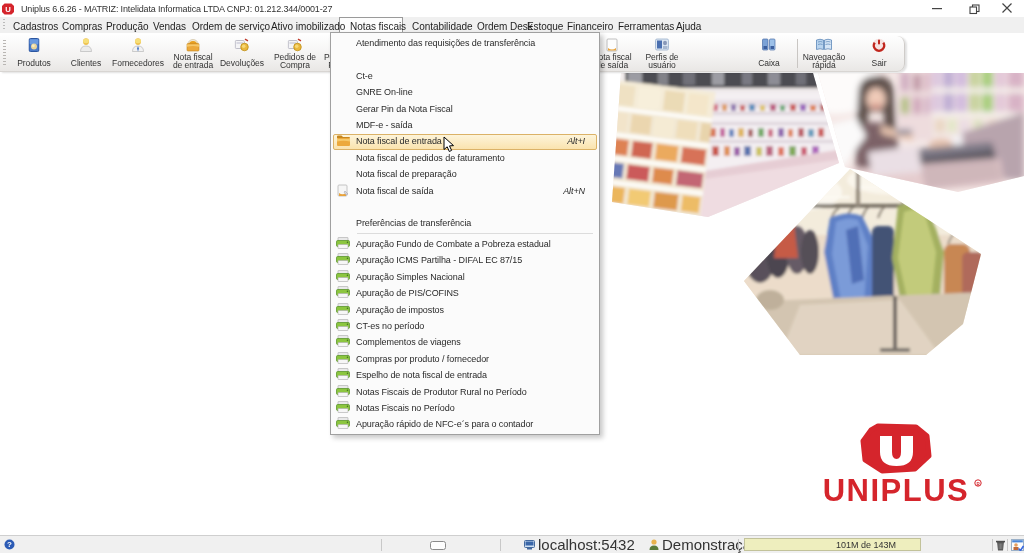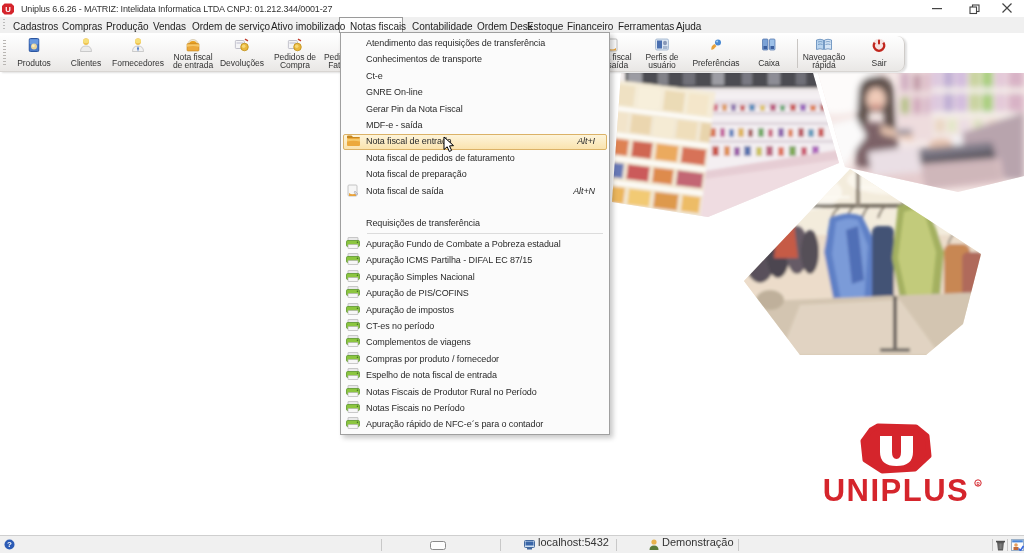--- a/index.html
+++ b/index.html
@@ -24,34 +24,34 @@
     border-radius:0 8px 8px 0;box-shadow:2px 1px 2px rgba(0,0,0,0.12);box-sizing:border-box;}
   #tb-grip{position:absolute;left:3px;top:4px;width:3px;height:26px;
     background:repeating-linear-gradient(#b9b6b3 0 1px,transparent 1px 3px);}
   #tbtns{position:absolute;left:0;top:36px;width:1024px;height:36px;z-index:10;}
   .tbtn{position:absolute;top:0;height:36px;text-align:center;font-size:8.5px;color:#333;letter-spacing:-0.05px;}
   .tbtn .ic{position:absolute;top:2px;left:50%;transform:translateX(-50%);}
   .tbtn .lb{position:absolute;bottom:3px;width:100%;line-height:7.5px;margin-top:42px;}
   .tbtn .lb1{position:absolute;bottom:4.5px;width:100%;line-height:10px;}
   #tb-sep{position:absolute;left:797px;top:3px;width:1px;height:29px;background:#c9c6c3;}
   
-  #dropdown{position:absolute;left:340px;top:32px;width:270px;height:403px;background:#fbfbfb;
+  #dropdown{position:absolute;left:330px;top:32px;width:270px;height:403px;background:#fbfbfb;
     border:1px solid #a0a0a0;box-shadow:3px 3px 5px rgba(0,0,0,0.22);z-index:20;box-sizing:border-box;}
   .mi{position:absolute;left:2px;width:264px;height:16px;font-size:9px;color:#2a2a2a;letter-spacing:-0.08px;}
   .mi .t{position:absolute;left:23px;top:3px;white-space:nowrap;}
   .mi .sc{position:absolute;right:12px;top:3px;font-style:italic;}
   .mi .ic{position:absolute;left:3px;top:1px;}
   #mi-hl{position:absolute;left:2px;top:101px;width:264px;height:16px;
     background:linear-gradient(#fdf4da,#fae3ae);border:1px solid #dbb267;border-radius:2px;box-sizing:border-box;}
   #mi-sepline{position:absolute;left:26px;top:200px;width:236px;height:1px;background:#dcdcdc;}
   
   #statusbar{position:absolute;left:0;top:535px;width:1024px;height:18px;background:#f0f0f0;
     border-top:1px solid #cfcfcf;z-index:10;box-sizing:border-box;}
   .ss{position:absolute;top:3px;width:1px;height:12px;background:#c8c8c8;}
-  .st{position:absolute;top:0;font-size:11px;color:#333;white-space:nowrap;}
+  .st{position:absolute;top:0;font-size:15px;color:#333;white-space:nowrap;}
   #mem{position:absolute;left:744px;top:2px;width:177px;height:13px;background:#eeeebe;border:1px solid #c2c29a;
     box-sizing:border-box;font-size:9px;color:#333;line-height:12px;text-align:right;padding-right:24px;}
   
   #cursor{position:absolute;left:443px;top:136px;z-index:30;}
 </style>
 </head>
 <body>
 <div id="app">
 
 <svg id="photos" width="1024" height="553" viewBox="0 0 1024 553">
@@ -360,28 +360,20 @@
   </div>
   <div class="tbtn" style="left:632px;width:60px">
     <svg class="ic" width="15" height="13" viewBox="0 0 15 13">
           <rect x="1" y="1" width="13" height="11" rx="1.5" fill="#dce6f2" stroke="#9ab0cc" stroke-width="0.8"></rect>
           <rect x="2.5" y="2.5" width="5" height="8" fill="#4a6fb0"></rect>
           <ellipse cx="10.5" cy="5" rx="2" ry="2.2" fill="#8898b8"></ellipse>
           <rect x="8.5" y="8" width="4.5" height="3" fill="#a8b8d0"></rect>
         </svg>
     <div class="lb">Perfis de<br>usuário</div>
   </div>
-  <div class="tbtn" style="left:681px;width:70px">
-    <svg class="ic" width="15" height="14" viewBox="0 0 15 14">
-          <path d="M3 12 Q2 8 6 6 L8 8 Q6 11 3 12 Z" fill="#e8a33c"></path>
-          <circle cx="9.5" cy="4.5" r="3" fill="#4a8ad4"></circle>
-          <circle cx="8.6" cy="3.6" r="1" fill="#a8d0f0"></circle>
-        </svg>
-    <div class="lb1">Preferências</div>
-  </div>
   <div class="tbtn" style="left:744px;width:50px">
     <svg class="ic" width="16" height="14" viewBox="0 0 16 14">
           <rect x="1.5" y="1" width="5.5" height="11" rx="1" fill="#7ba2d6" stroke="#4a6fa8" stroke-width="0.7"></rect>
           <rect x="8.5" y="1" width="5.5" height="11" rx="1" fill="#9cc0e8" stroke="#4a6fa8" stroke-width="0.7"></rect>
           <rect x="2.5" y="8" width="3.5" height="3" fill="#3c5f9e"></rect>
           <rect x="9.5" y="8" width="3.5" height="3" fill="#3c5f9e"></rect>
         </svg>
     <div class="lb1">Caixa</div>
   </div>
   <div class="tbtn" style="left:789px;width:70px">
@@ -400,23 +392,20 @@
         </svg>
     <div class="lb1">Sair</div>
   </div>
 </div>
 
 <div id="dropdown">
   <div id="mi-hl"></div>
   <div class="mi" style="top:2px">
         <span class="t">Atendimento das requisições de transferência</span>
       </div>
-  <div class="mi" style="top:18.4px">
-        <span class="t">Conhecimentos de transporte</span>
-      </div>
   <div class="mi" style="top:51.2px">
         <span class="t">GNRE On-line</span>
       </div>
   <div class="mi" style="top:34.8px">
         <span class="t">Ct-e</span>
       </div>
   <div class="mi" style="top:67.6px">
         <span class="t">Gerar Pin da Nota Fiscal</span>
       </div>
   <div class="mi" style="top:84px">
@@ -440,21 +429,21 @@
   <div class="mi" style="top:149.6px">
     <svg class="ic" width="13" height="14" viewBox="0 0 13 14">
           <rect x="2" y="1" width="9" height="11" rx="1" fill="#f6f6f6" stroke="#b8b8b8" stroke-width="0.8"></rect>
           <path d="M3 9 q3.5 2.5 7 0 l0 3 l-7 0 Z" fill="#e8a33c"></path>
           <path d="M9 7 l3 3 l-2 1 l-2 -3 Z" fill="#d8d8e0" stroke="#9a9aa8" stroke-width="0.5"></path>
         </svg>
     <span class="t">Nota fiscal de saída</span>
         <span class="sc">Alt+N</span>
       </div>
   <div class="mi" style="top:182.4px">
-        <span class="t">Requisições de transferência</span>
+        <span class="t">Preferências de transferência</span>
       </div>
   <div id="mi-sepline"></div>
   <div class="mi" style="top:203px">
         <svg class="ic pr" width="14" height="12" viewBox="0 0 14 12">
           <rect x="2" y="0.5" width="10" height="4" rx="0.5" fill="#e9e9e9" stroke="#aaa" stroke-width="0.6"></rect>
           <rect x="0.5" y="3.5" width="13" height="6" rx="1.2" fill="#8cc63f" stroke="#4e8c1e" stroke-width="0.7"></rect>
           <rect x="2" y="7.5" width="10" height="4" rx="0.5" fill="#f6f6f6" stroke="#aaa" stroke-width="0.6"></rect>
           <circle cx="11.5" cy="5.2" r="0.8" fill="#3f6f1f"></circle>
         </svg>
         <span class="t">Apuração Fundo de Combate a Pobreza estadual</span>
@@ -580,20 +569,21 @@
     <rect x="3" y="8" width="5" height="1.5" fill="#44699e"></rect>
   </svg>
   <span class="st" style="left:538px">localhost:5432</span>
   <div class="ss" style="left:616px"></div>
   <svg style="position:absolute;left:649px;top:3px" width="10" height="12" viewBox="0 0 10 12">
     <circle cx="5" cy="3" r="2.6" fill="#e8b24c"></circle>
     <path d="M0.5 11 Q0.5 6.5 5 6.5 Q9.5 6.5 9.5 11 Z" fill="#5a7a3a"></path>
   </svg>
   <span class="st" style="left:662px">Demonstração</span>
   <div class="ss" style="left:738px"></div>
+  <div id="mem">101M de 143M</div>
   <div class="ss" style="left:992px"></div>
   <svg style="position:absolute;left:995px;top:3px" width="11" height="12" viewBox="0 0 11 12">
     <path d="M2 3 L3 11.5 L8 11.5 L9 3 Z" fill="#5a5a5a"></path>
     <rect x="1" y="1.8" width="9" height="1.6" fill="#4e4e4e"></rect>
     <path d="M4.2 4.5 V10 M5.5 4.5 V10 M6.8 4.5 V10" stroke="#8a8a8a" stroke-width="0.7"></path>
   </svg>
   <div class="ss" style="left:1007px"></div>
   <svg style="position:absolute;left:1011px;top:3px" width="13" height="12" viewBox="0 0 13 12">
     <rect x="0.5" y="0.5" width="12" height="11" fill="#fdfdfd" stroke="#9ab0c8"></rect>
     <rect x="1.2" y="1.2" width="10.6" height="2.2" fill="#4a86d8"></rect>

